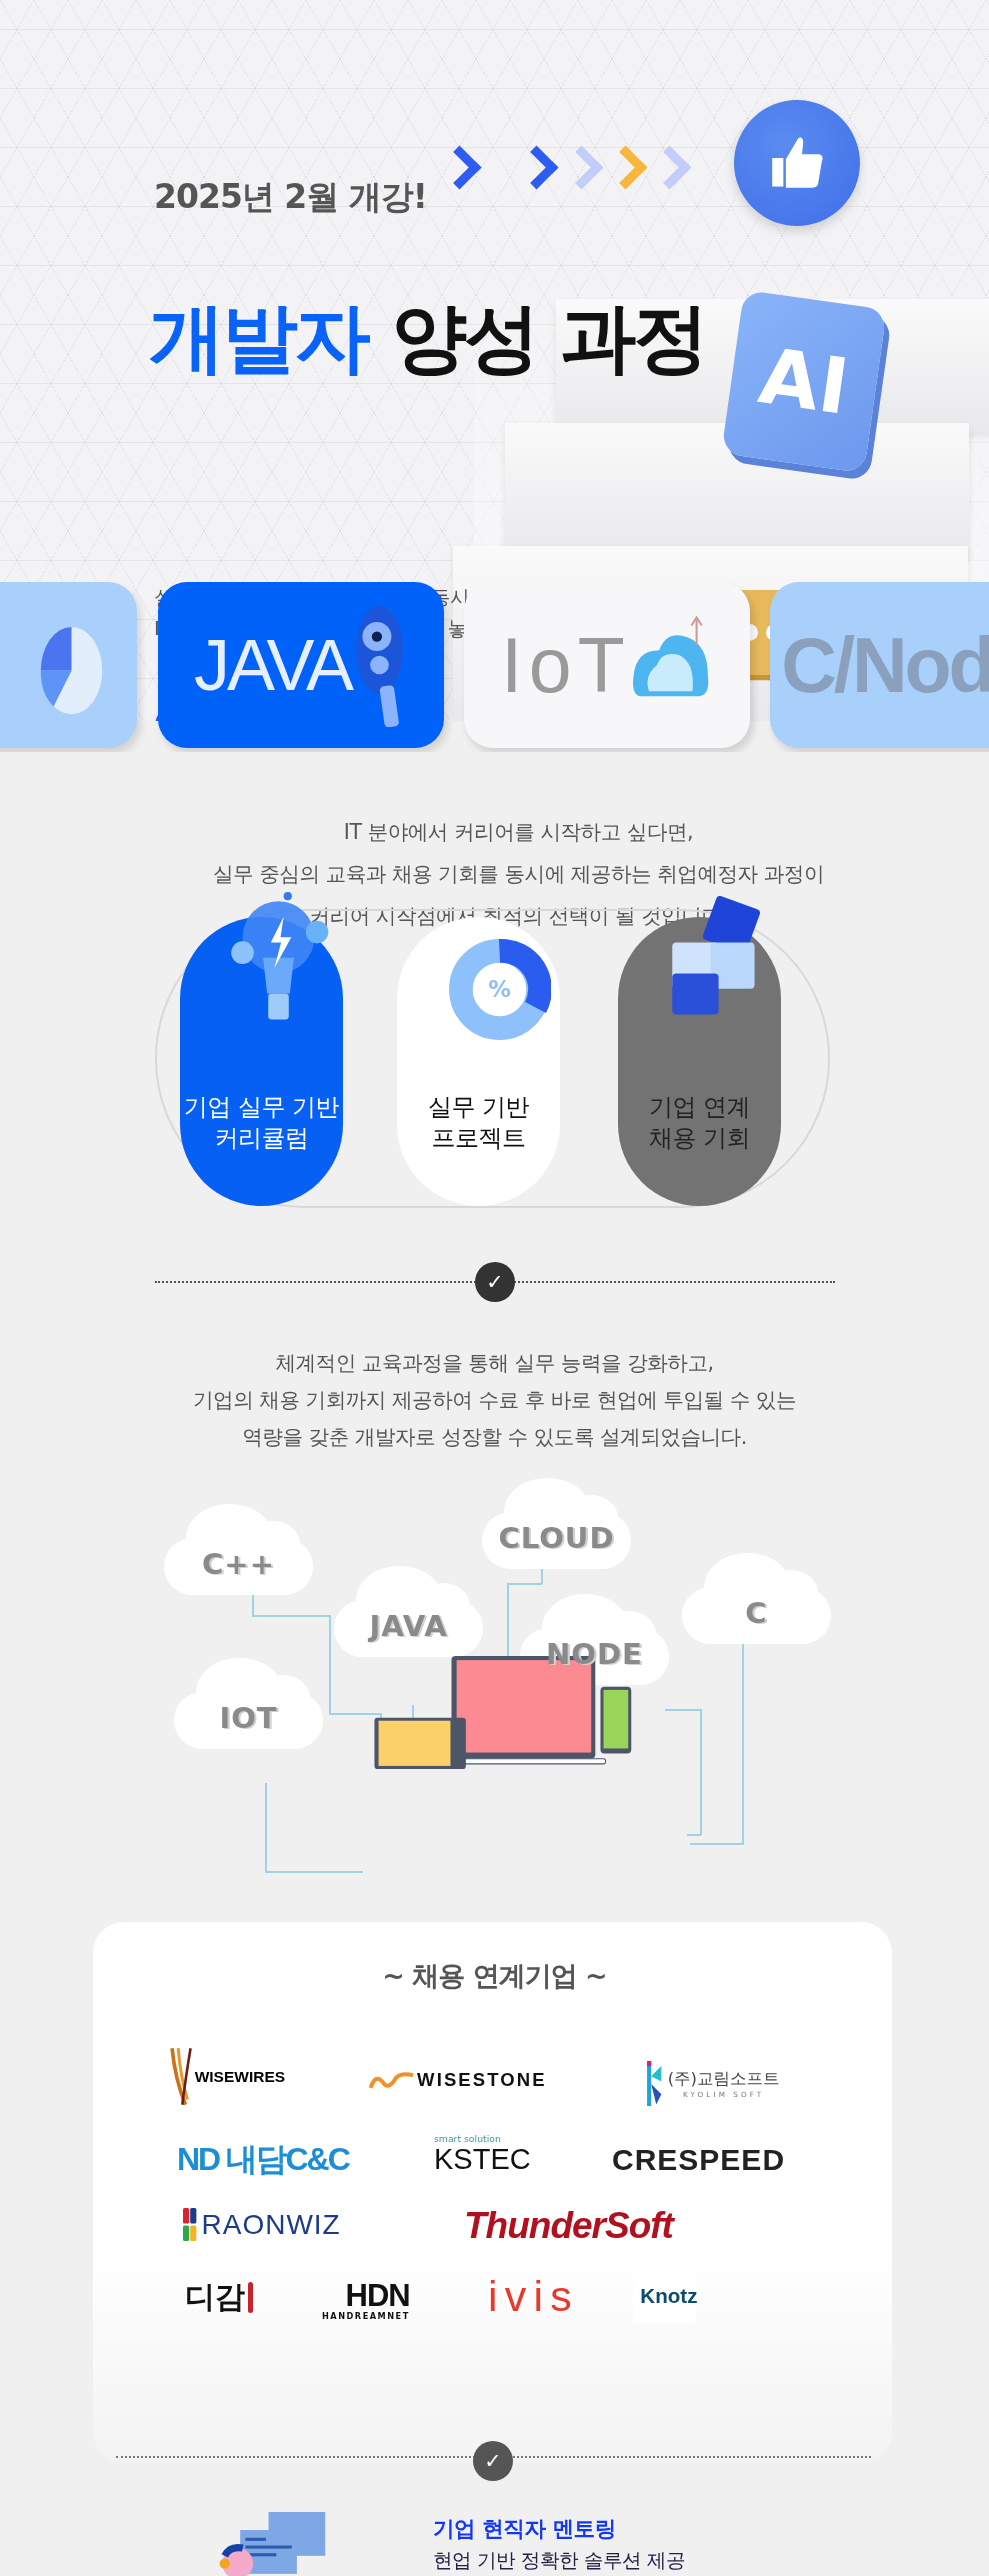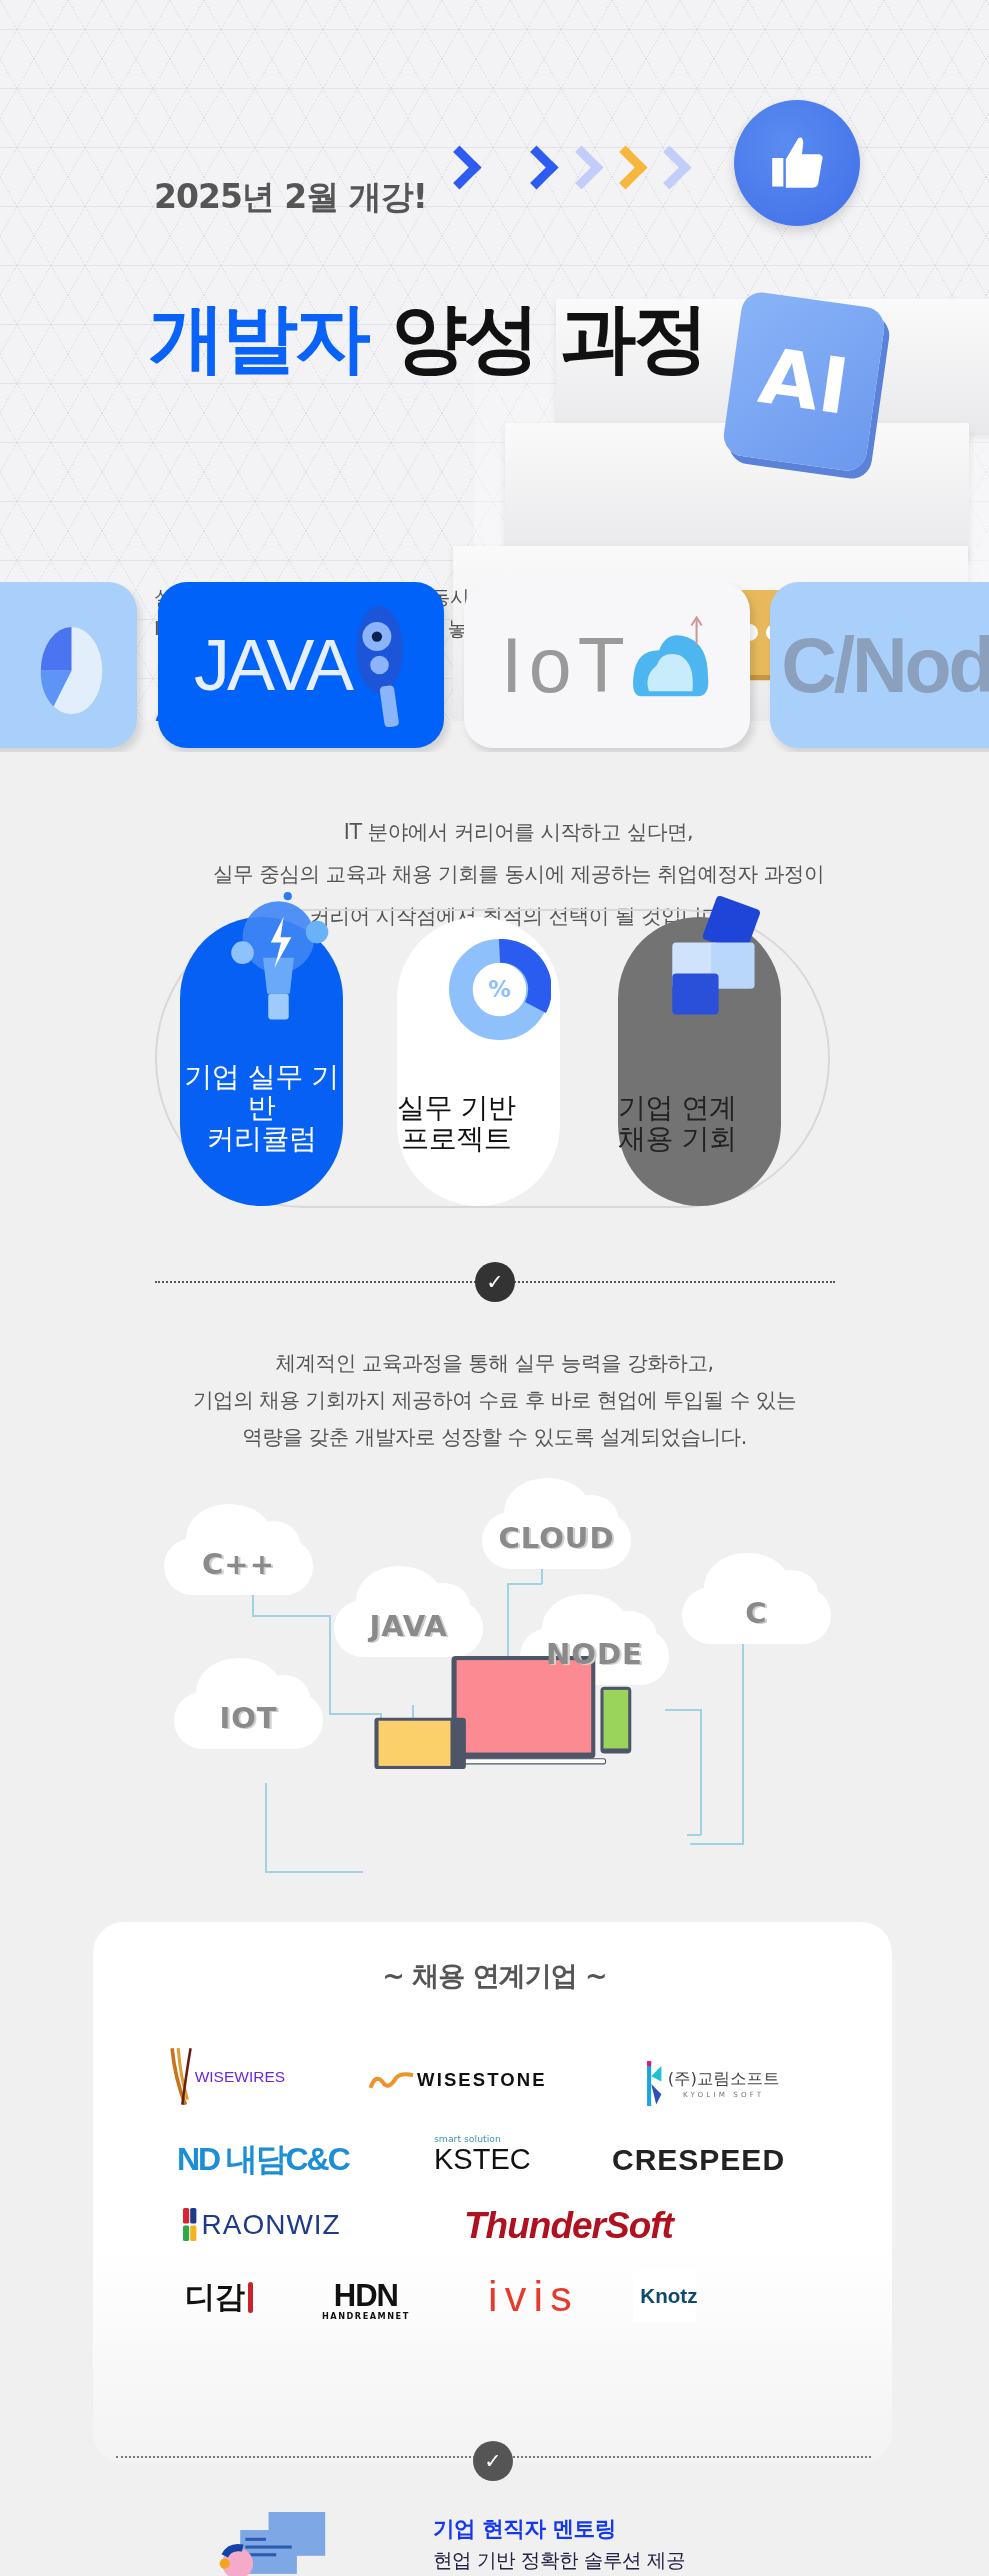--- a/index.html
+++ b/index.html
@@ -49,21 +49,21 @@
   .ai-box { position: absolute; left: 732px; top: 299px; width: 144px; height: 165px; border-radius: 20.6px; background: linear-gradient(135deg,#8ab4f8,#6c98ee); transform: rotate(8deg); display:flex; align-items:center; justify-content:center; color:#fff; font-size: 77px; font-weight: 900; box-shadow: 6.2px 7.2px 0 #5a82d8; }
   .dots-box { position: absolute; left: 689px; top: 590px; width: 120px; height: 85px; border-radius: 11.3px; background: #e8b95c; display:flex; align-items:center; justify-content:center; gap: 8.2px; box-shadow: 0 5.2px 0 #c8943f; }
   .dots-box span { width: 17.5px; height: 17.5px; border-radius: 50%; background:#fff; }
   .tech-row { position: absolute; left: 0; top: 582px; width: 989px; height: 170px; overflow: hidden; }
   .tcard { position: absolute; top: 0; width: 286px; height: 166px; border-radius: 29px; box-shadow: 3.1px 5.2px 7.2px rgba(0,0,0,0.12); display:flex; align-items:center; justify-content:center; font-weight: bold; }
 
   
   .center-text { position: absolute; left: 0; width: 989px; text-align: center; color: #555; letter-spacing: -0.5px; }
   .intro1 { top: 811px; font-size: 20.6px; line-height: 42px; padding-left: 48px; }
   .feat-outline { position: absolute; border: 2.1px solid #d4d4d4; border-radius: 50%; }
-  .feat-circle { position: absolute; width: 163px; border-radius: 98px; display:flex; align-items:flex-end; text-align:center; font-size: 28px; line-height: 31px; letter-spacing: -0.5px; padding-bottom: 52px; }
+  .feat-circle { position: absolute; width: 163px; border-radius: 98px; display:flex; align-items:flex-end; justify-content:center; text-align:center; font-size: 24px; line-height: 31px; letter-spacing: -0.5px; padding-bottom: 52px; }
 
   .divider { position: absolute; left: 155px; width: 680px; height: 2.1px; border-top: 2.1px dotted #555; }
   .check { position: absolute; width: 40px; height: 40px; border-radius: 50%; background: #333; color: #fff; display:flex; align-items:center; justify-content:center; font-size: 20.6px; font-weight: bold; }
 
   .intro2 { top: 1345px; font-size: 20.6px; line-height: 37px; }
 
   
   .cloud { position: absolute; background: #fff; border-radius: 52px; }
   .cloud::before, .cloud::after { content:""; position:absolute; background:#fff; border-radius:50%; }
   .cloud::before { width: 58%; height: 120%; left: 15%; top: -60%; }
@@ -278,21 +278,21 @@
 
 <div class="partners-card"></div>
 <div class="partners-title">~ 채용 연계기업 ~</div>
 
 <div class="logo" style="left:170px;top:2056px;height:41px;">
   <svg width="21.6" height="57" viewBox="0 0 42 110">
       <path d="M4 0 Q10 60 30 110" stroke="#c8741c" stroke-width="7" fill="none"></path>
       <path d="M16 0 Q20 55 34 100" stroke="#e49b32" stroke-width="6" fill="none"></path>
       <path d="M40 0 Q30 60 24 110" stroke="#6a1d12" stroke-width="5" fill="none"></path>
     </svg>
-  <span style="font-size:15.5px;color:#6d28d9;margin-left:3.1px;font-family:'Liberation Sans',sans-serif;font-weight:normal;">WISEWIRES</span>
+  <span style="font-size:15.5px;color:#000000;margin-left:3.1px;font-family:'Liberation Sans',sans-serif;font-weight:bold;">WISEWIRES</span>
 </div>
 <div class="logo" style="left:368px;top:2069px;">
   <svg width="46" height="20.6" viewBox="0 0 90 40">
       <path d="M5 35 Q15 5 30 25 Q40 40 55 15 Q65 5 88 10" stroke="#f0922a" stroke-width="8" fill="none"></path>
     </svg>
   <span style="font-size:18.5px;color:#111;letter-spacing:2.1px;margin-left:3.1px;font-family:'Liberation Sans',sans-serif;font-weight:bold;">WISESTONE</span>
 </div>
 <div class="logo" style="left:647px;top:2061px;">
   <svg width="15.5" height="45" viewBox="0 0 30 88">
       <rect x="0" y="0" width="8" height="88" fill="#1ba5e0"></rect>
@@ -327,21 +327,21 @@
   <span style="font-size:28px;color:#1e3a8a;margin-left:4.1px;font-family:'Liberation Sans',sans-serif;font-weight:normal;letter-spacing:1px;">RAONWIZ</span>
 </div>
 <div class="logo" style="left:464px;top:2205px;">
   <span style="font-size:37px;color:#b1101e;font-style:italic;font-family:'Liberation Sans',sans-serif;letter-spacing:-1px;">ThunderSoft</span>
 </div>
 
 <div class="logo" style="left:185px;top:2277px;">
   <span style="font-size:30px;color:#111;font-family:'DejaVu Serif',serif;">디감</span>
   <span style="display:inline-block;width:5.2px;height:31px;background:#c8222a;border-radius:2.6px;margin-left:3.1px;"></span>
 </div>
-<div class="logo" style="left:322px;top:2280px;flex-direction:column;align-items:center;">
+<div class="logo" style="left:322px;top:2280px;flex-direction:column;align-items:flex-end;">
   <span style="font-size:31px;color:#111;font-family:'Liberation Sans',sans-serif;line-height:31px;letter-spacing:-1px;">HDN</span>
   <span style="font-size:8.2px;color:#111;letter-spacing:1.5px;">HANDREAMNET</span>
 </div>
 <div class="logo" style="left:488px;top:2272px;">
   <span style="font-size:43px;color:#e8392d;font-family:'Liberation Sans',sans-serif;font-weight:normal;letter-spacing:7.2px;">ivis</span>
 </div>
 <div class="logo" style="left:634px;top:2269px;width:61px;height:52px;background:#fff;width:62px;"></div>
 <div class="logo" style="left:633px;top:2269px;width:62px;height:54px;background:#fff;padding-left:5.2px;">
   <svg width="20.6" height="18.5" viewBox="0 0 40 36">
       <rect x="2" y="6" width="22" height="24" rx="8" fill="none" stroke="#3a6fb5" stroke-width="6"></rect>

